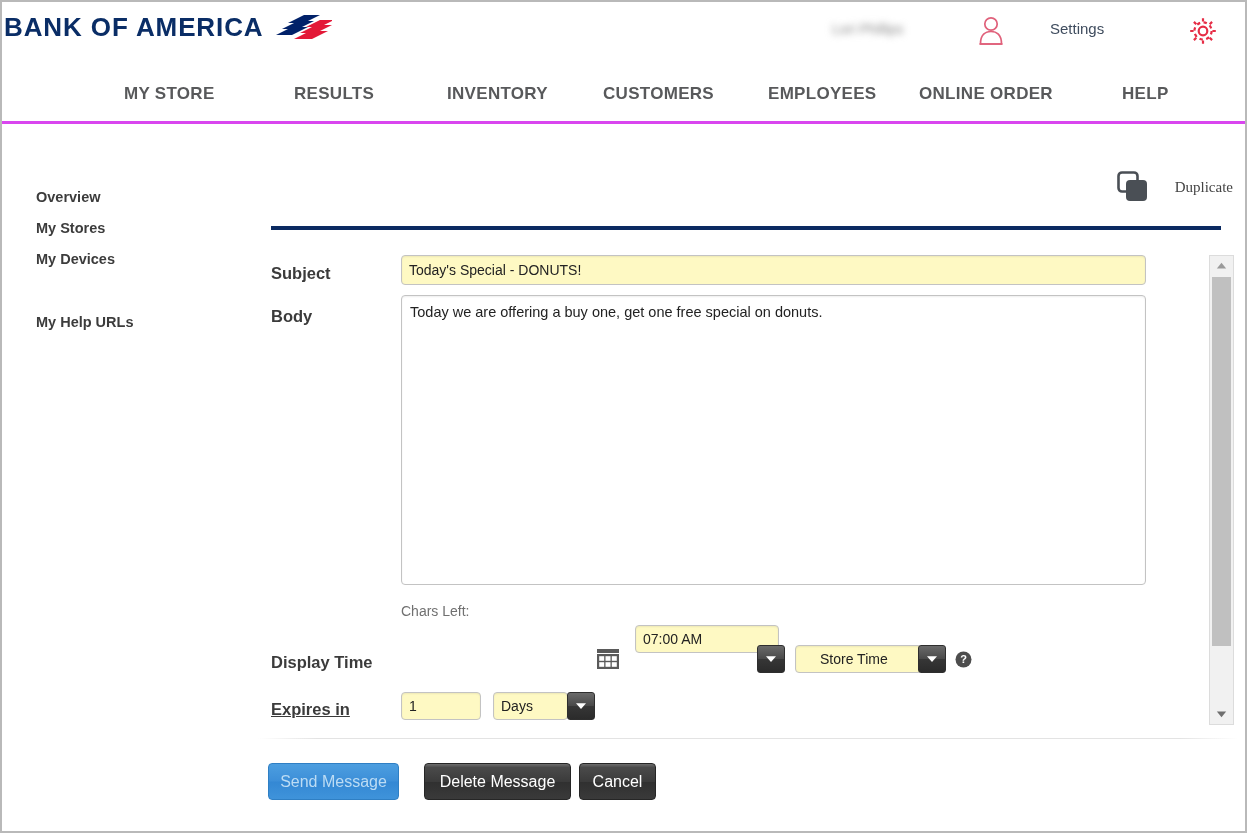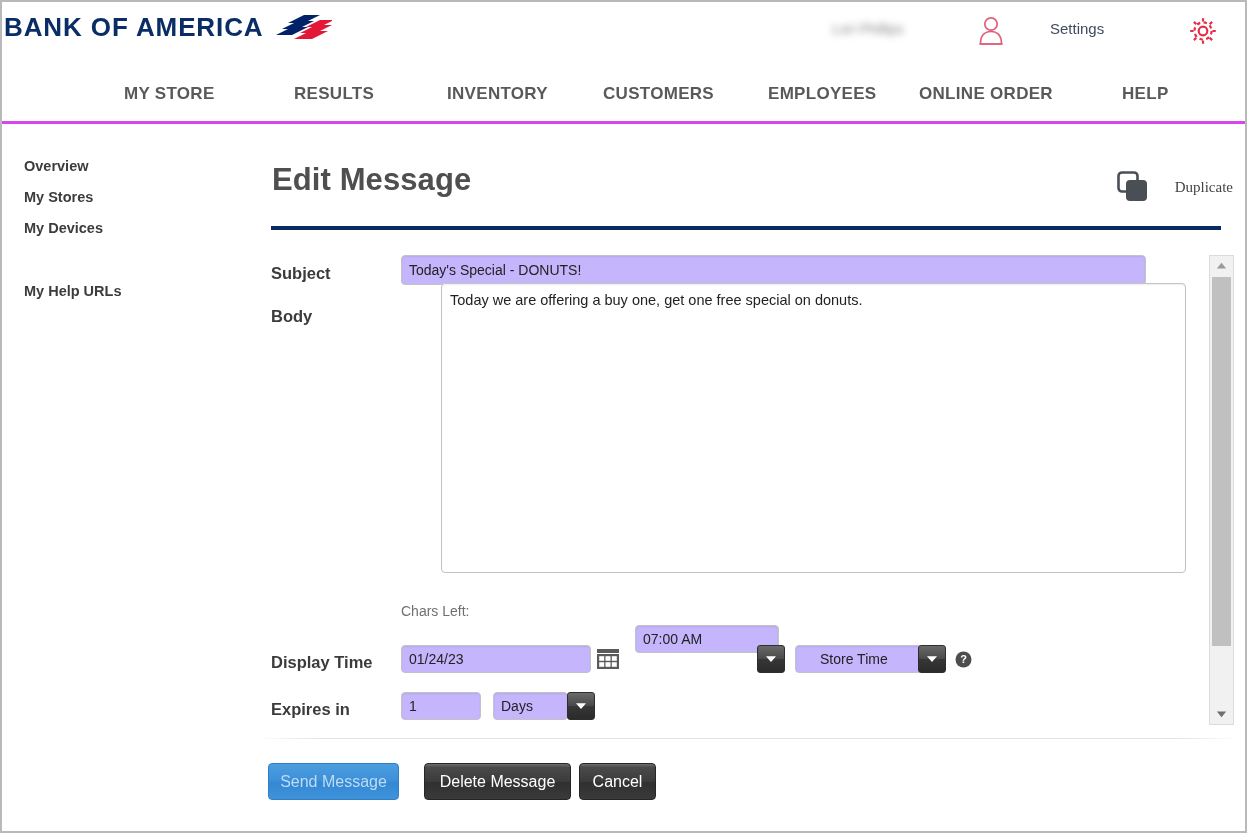--- a/index.html
+++ b/index.html
@@ -80,27 +80,28 @@
 
   
   .sidebar {
     position: absolute; left: 2px; top: 125px;
     width: 256px; height: 706px;
     background: #ffffff;
   }
   .side-item {
     position: absolute; left: 0;
     width: 256px; height: 28px;
-    display: flex; 
-    padding-left: 22px;
+    display: flex; align-items: center;
+    padding-left: 34px;
     font-size: 14.5px;
     font-weight: bold;
     color: #3c3c3c;
     cursor: pointer;
     white-space: nowrap;
+    margin-top: 25px;
   }
   .side-item.active { background: #cc0033; color: #ffffff; }
 
   
   .main {
     position: absolute; left: 258px; top: 125px;
     width: 987px; height: 706px;
     background: #ffffff;
   }
   .page-title {
@@ -131,21 +132,21 @@
   .form-area { position: absolute; left: 0; top: 0; width: 952px; height: 597px; }
 
   .field-label {
     position: absolute;
     font-size: 16.5px; font-weight: bold; color: #3b3b3b;
     white-space: nowrap;
   }
 
   .txt-input {
     position: absolute;
-    background: #c4b5fd;
+    background: #fef9c3;
     border: 1px solid #c3c3c3;
     border-radius: 4px;
     font-family: "Liberation Sans", sans-serif;
     font-size: 14px;
     color: #222222;
     padding: 0 7px;
     outline: none;
     box-shadow: inset 0 1px 2px rgba(0,0,0,0.07);
   }
   .txt-area {
@@ -298,46 +299,44 @@
     <div class="side-item" style="top:64px;">
         <span>My Stores</span>
       </div>
     <div class="side-item" style="top:158px;">
         <span>My Help URLs</span>
       </div>
   </div>
 
   <div class="main">
 
-    <div class="page-title">Edit Message</div>
 
     <div class="duplicate-btn">
       <svg class="dup-icon" viewBox="0 0 34 34">
         <rect x="2.5" y="2.5" width="19" height="19" rx="3.5" ry="3.5" fill="#ffffff" stroke="#4a4f55" stroke-width="2.6"></rect>
         <rect x="10" y="10" width="21" height="21" rx="4" ry="4" fill="#4a4f55"></rect>
       </svg>
       <span class="dup-label">Duplicate</span>
     </div>
 
     <div class="title-rule"></div>
 
     <div class="scroll-region">
       <div class="form-area">
 
         <div class="field-label" style="left:13px; top:9px;">Subject</div>
         <input class="txt-input" style="left: 143px; top: 0px; width: 745px; height: 30px;" value="Today's Special - DONUTS!">
 
         <div class="field-label" style="left:13px; top:52px;">Body</div>
-        <textarea class="txt-area" style="left: 143px; top: 28px; width: 745px; height: 290px; margin-left: 40px;">Today we are offering a buy one, get one free special on donuts.</textarea>
+        <textarea class="txt-area" style="left: 143px; top: 40px; width: 745px; height: 290px;">Today we are offering a buy one, get one free special on donuts.</textarea>
 
         <div class="chars-left" style="left:143px; top:348px;">Chars Left:</div>
 
         <div class="field-label" style="left:13px; top:398px;text-align:right;">Display Time</div>
 
-        <input class="txt-input" style="left: 143px; top: 390px; width: 190px; height: 28px;" value="01/24/23">
 
         <svg class="cal-icon" style="left:338px; top:392px;" viewBox="0 0 24 24">
           <rect x="1" y="2" width="22" height="4" fill="#5a5a5a"></rect>
           <rect x="1" y="7" width="22" height="15" fill="#5a5a5a"></rect>
           <g fill="#ffffff">
             <rect x="3.2" y="9.2" width="5" height="4.6"></rect>
             <rect x="9.5" y="9.2" width="5" height="4.6"></rect>
             <rect x="15.8" y="9.2" width="5" height="4.6"></rect>
             <rect x="3.2" y="15.2" width="5" height="4.6"></rect>
             <rect x="9.5" y="15.2" width="5" height="4.6"></rect>
@@ -357,21 +356,21 @@
           <svg viewBox="0 0 16 16" width="16" height="16">
             <path d="M3 5.2 L8 11 L13 5.2 Z" fill="#ffffff"></path>
           </svg>
         </div>
 
         <svg class="help-icon" style="left:697px; top:396px;" viewBox="0 0 17 17">
           <circle cx="8.5" cy="8.5" r="8" fill="#4d4d4d"></circle>
           <text x="8.5" y="12.4" font-family="Liberation Sans, sans-serif" font-size="11" font-weight="bold" fill="#ffffff" text-anchor="middle">?</text>
         </svg>
 
-        <div class="field-label" style="left:13px; top:445px;">Expires in</div>
+        <div class="field-label" style="left:13px; top:445px;text-decoration:underline;">Expires in</div>
         <input class="txt-input" style="left: 143px; top: 437px; width: 80px; height: 28px;" value="1">
         <input class="txt-input" style="left: 235px; top: 437px; width: 75px; height: 28px;" value="Days">
         <div class="dd-arrow" style="left:309px; top:437px;">
           <svg viewBox="0 0 16 16" width="16" height="16">
             <path d="M3 5.2 L8 11 L13 5.2 Z" fill="#ffffff"></path>
           </svg>
         </div>
 
       </div>
     </div>

